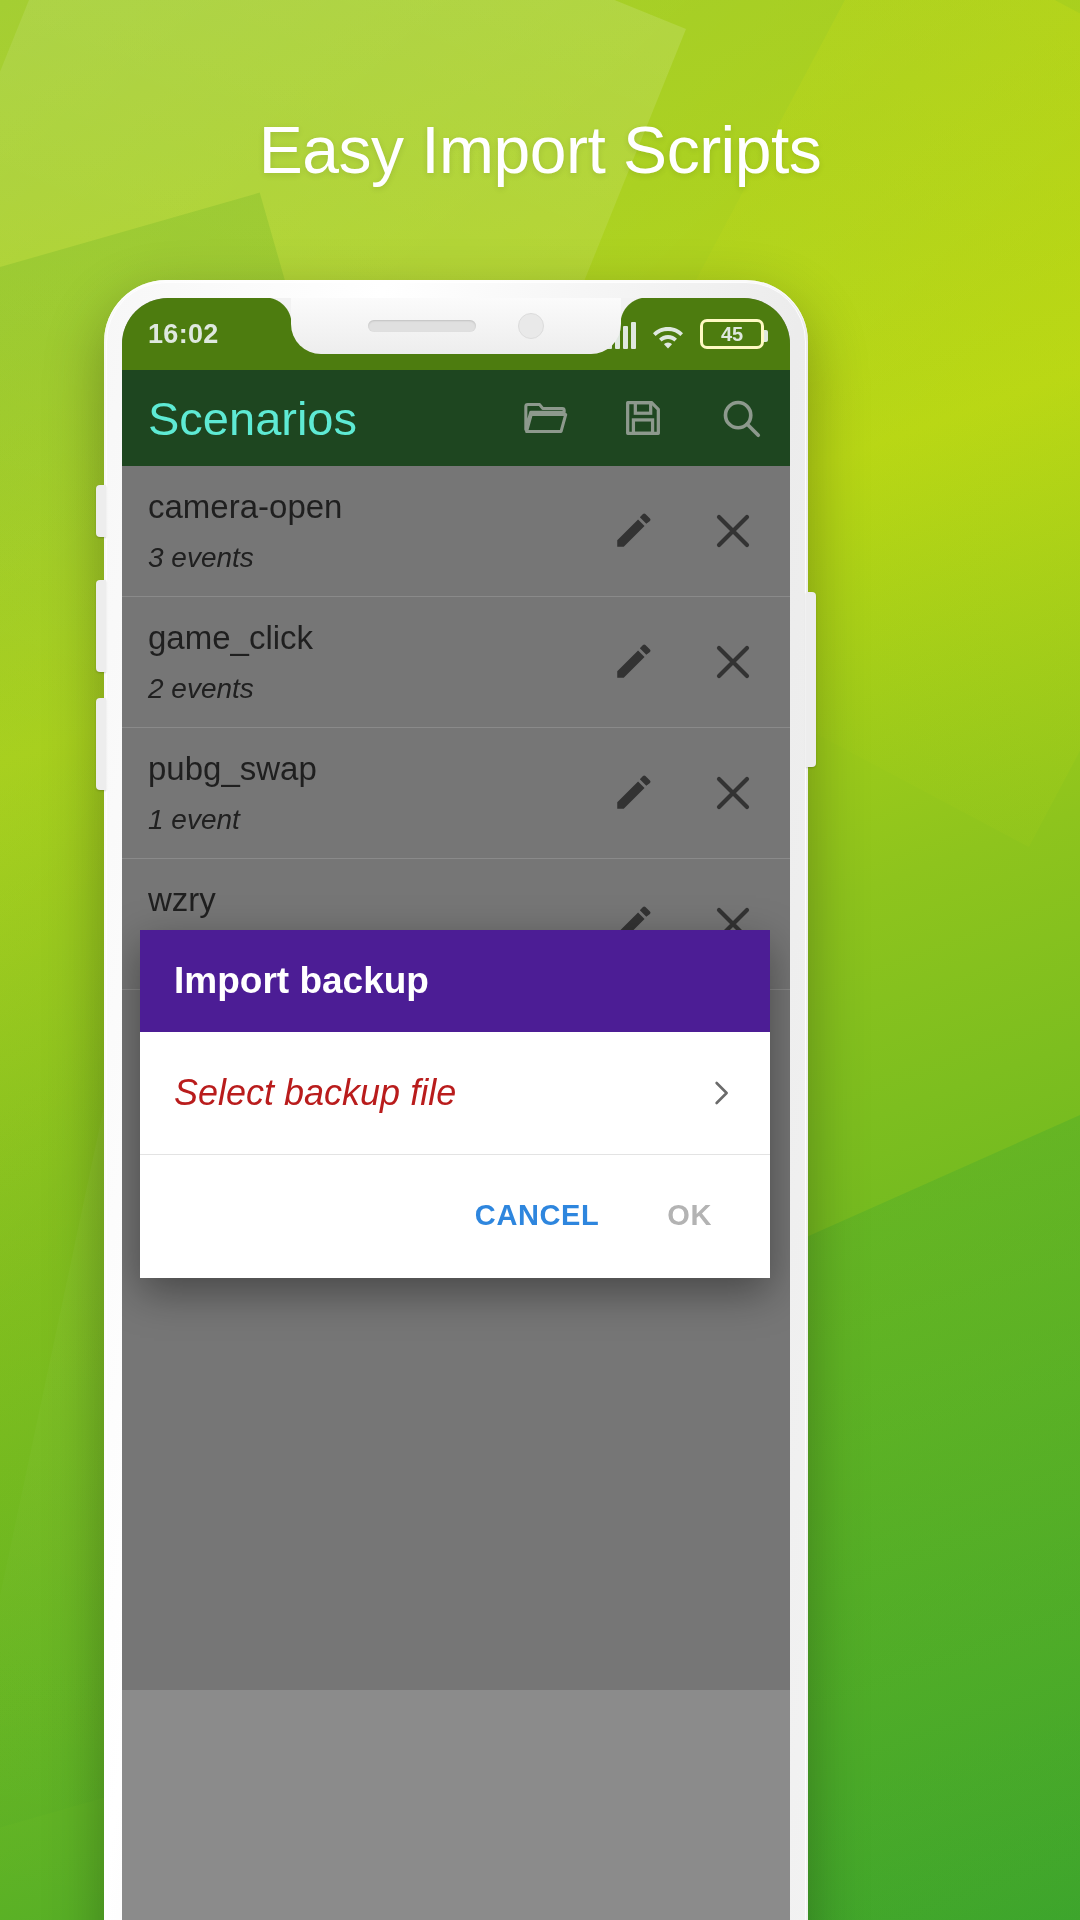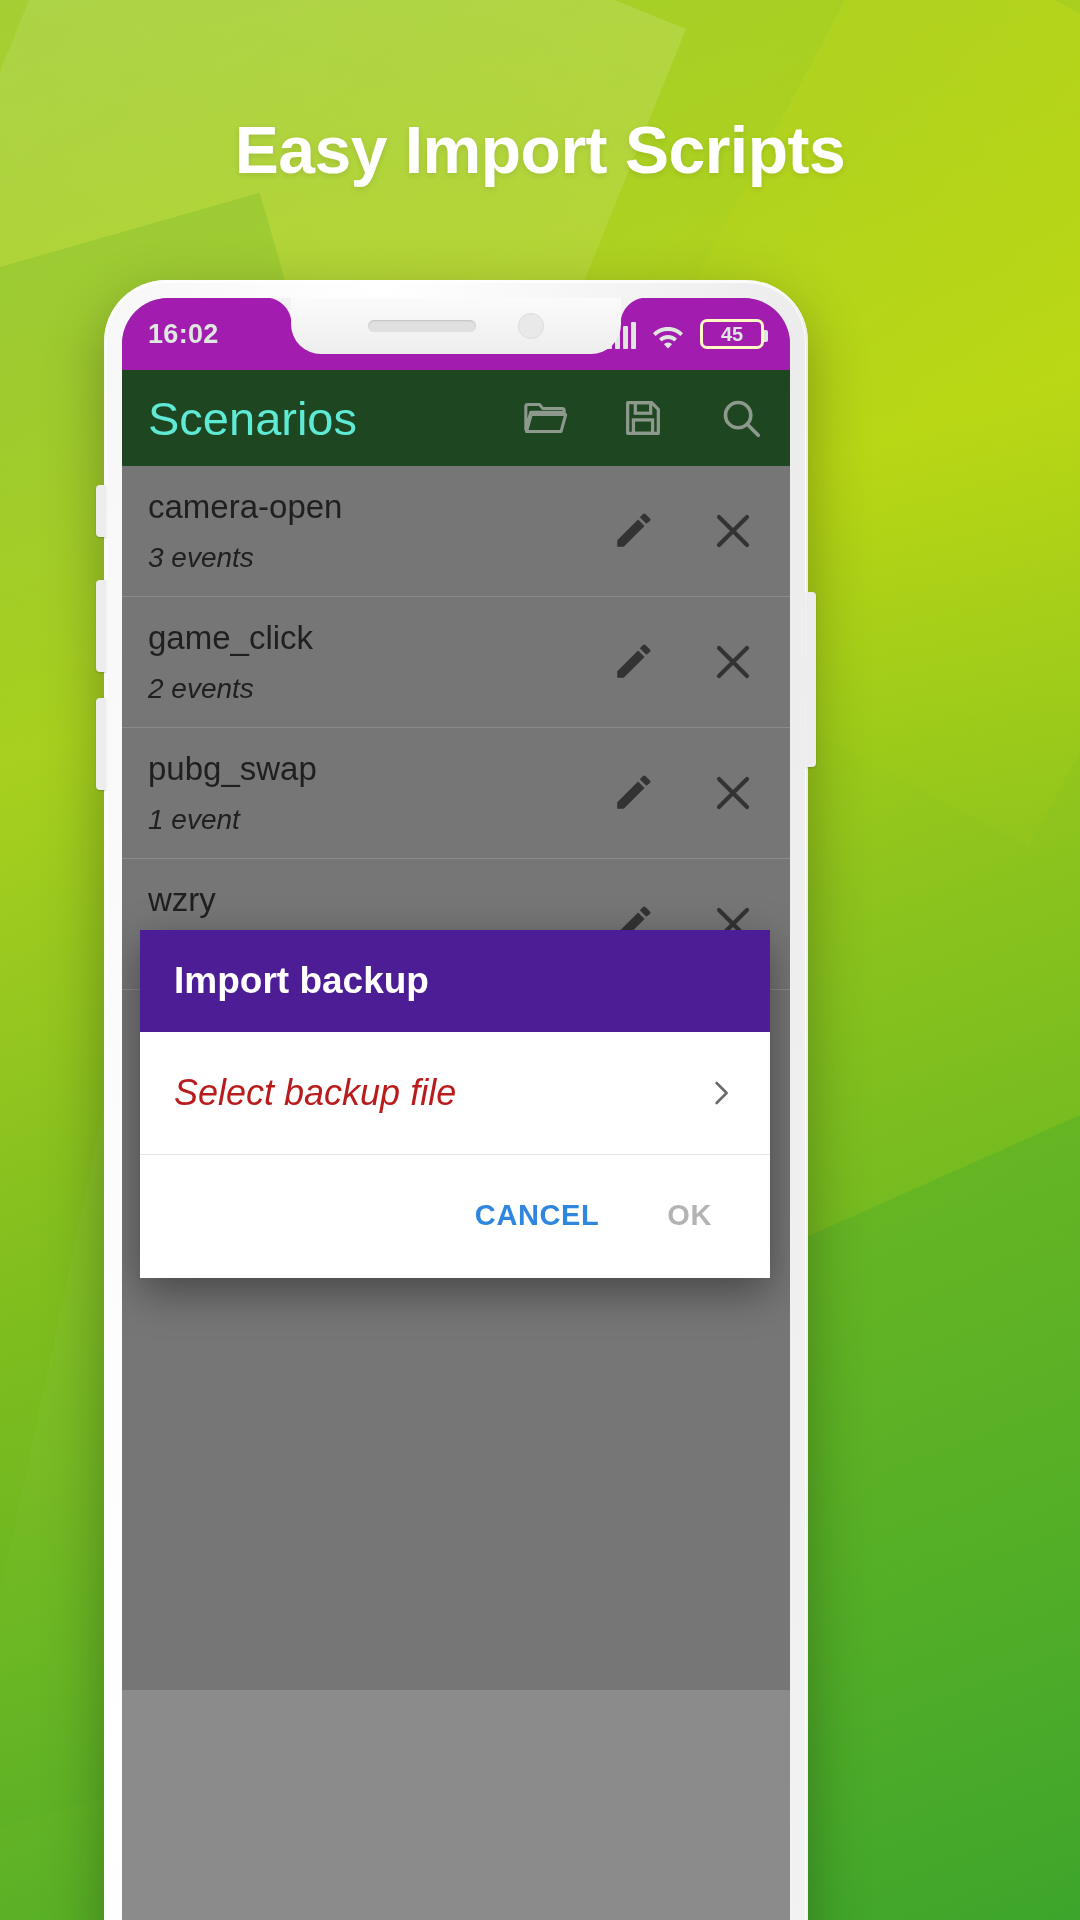--- a/index.html
+++ b/index.html
@@ -47,21 +47,21 @@
     transform:rotate(12deg);
     background:linear-gradient(180deg, rgba(255,255,255,0.05), rgba(255,255,255,0.0));
   }
 
   
   #headline {
     position:absolute; top:112px; left:0; width:100%;
     text-align:center;
     color:#ffffff;
     font-size:66px;
-    font-weight:bold;
+    font-weight:normal;
     letter-spacing:-0.5px;
     text-shadow:0 2px 6px rgba(0,0,0,0.10);
   }
 
   
   #phone {
     position:absolute;
     left:104px; top:280px;
     width:704px; height:1700px;
     border-radius:62px 62px 0 0;
@@ -87,21 +87,21 @@
     width:100%; height:100%;
     border-radius:46px 46px 0 0;
     overflow:hidden;
     background:#8b8b8b;
   }
 
   
   #statusbar {
     position:relative;
     height:72px;
-    background:#a21caf;
+    background:#4d7c0f;
     color:#dfe8df;
     display:flex; align-items:center;
     padding:0 26px;
     font-size:27px;
     font-weight:bold;
     text-align:right;
   }
   #status-time { letter-spacing:0.3px; }
   #status-right { margin-left:auto; display:flex; align-items:flex-end; gap:16px; }
 

